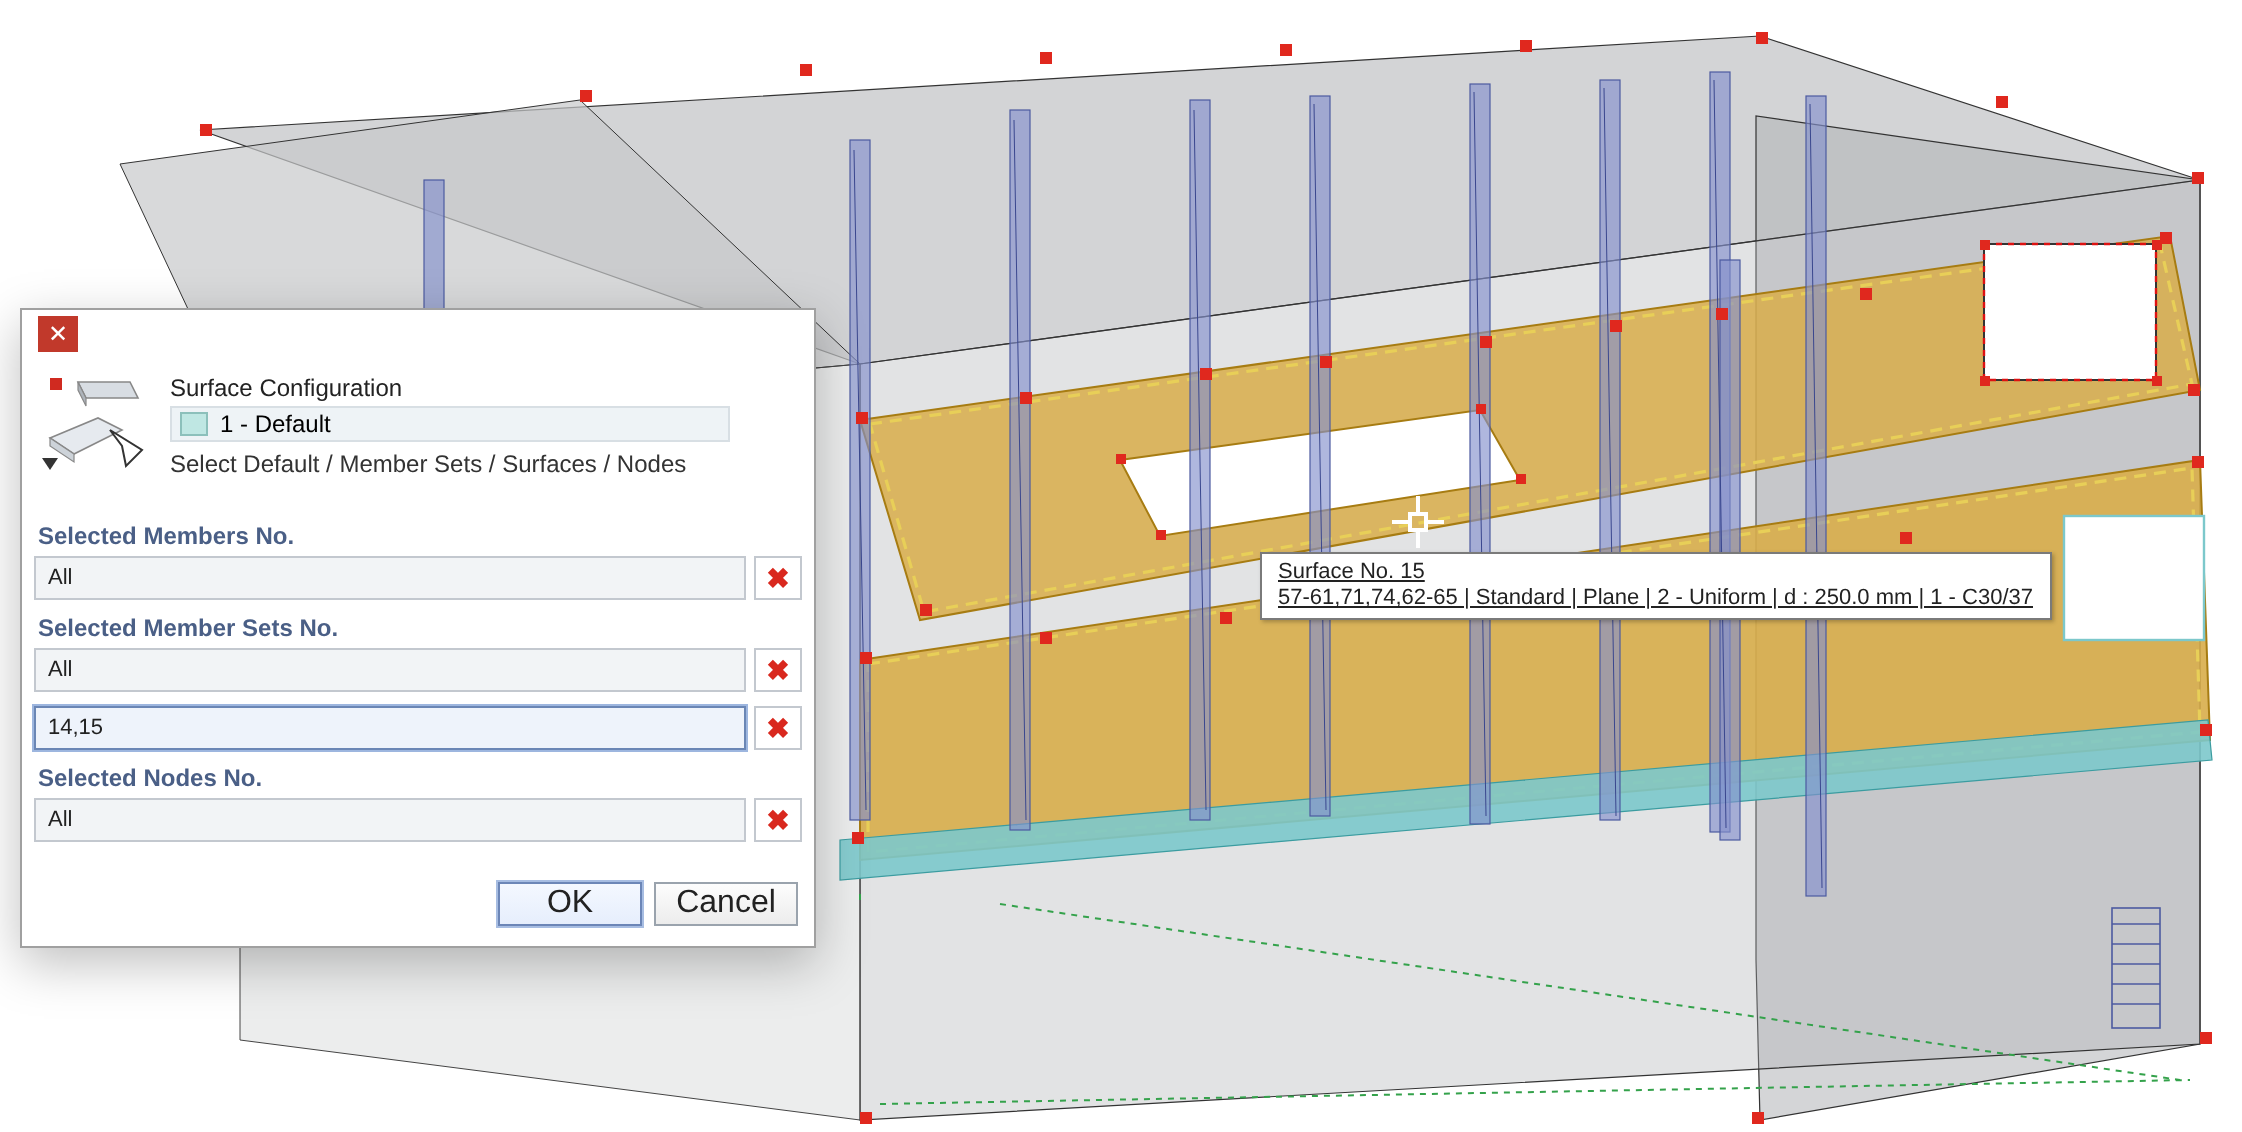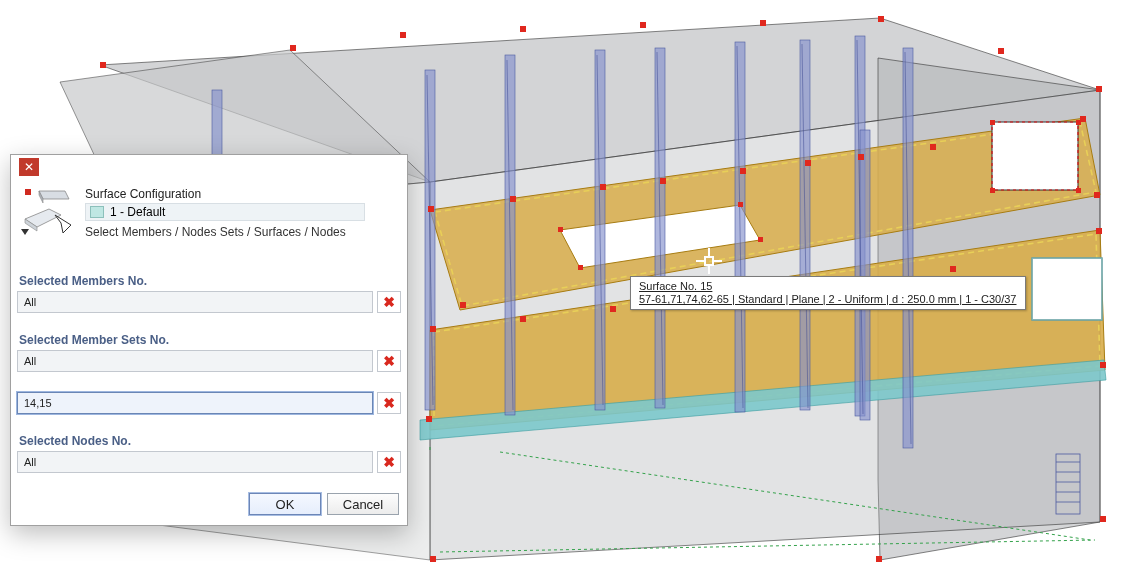--- a/index.html
+++ b/index.html
@@ -70,21 +70,21 @@
     width: 280px;
   }
   .default-swatch {
     width: 14px; height: 12px;
     background: #bfe7e3;
     border: 1px solid #8cc0bb;
   }
   .select-hint { color: #333; }
 
   .sections { padding: 4px 6px 10px 6px; }
-  .section { margin-top: 20px; }
+  .section { margin-top: 7px; }
   .section-label {
     color: #4a5f86;
     font-weight: 600;
     margin: 0 0 3px 2px;
   }
   .section-row {
     display: flex; align-items: stretch; gap: 0;
   }
   .section-input {
     flex: 1 1 auto;
@@ -117,21 +117,21 @@
     display: flex; justify-content: flex-end;
     gap: 6px;
     padding: 10px 8px 10px 8px;
   }
   .btn {
     min-width: 72px;
     height: 22px;
     border: 1px solid #9aa3ad;
     background: linear-gradient(#fdfdfd, #ececec);
     color: #222;
-    font-size: 13px;
+    font-size: 16px;
     cursor: pointer;
   }
   .btn.primary {
     border-color: #6c86b7;
     background: linear-gradient(#f4f8ff, #e6eefc);
     outline: 1px solid #a7bde2;
   }
 
   
   .scene {
@@ -322,21 +322,21 @@
           <polygon points="36,30 52,40 44,48 42,38" fill="#fff" stroke="#333" stroke-width="1"></polygon>
           <polygon points="2,44 10,44 6,50" fill="#333"></polygon>
         </svg>
       </div>
       <div class="header-text">
         <div class="ucfg">Surface Configuration</div>
         <div class="default-row">
           <div class="default-swatch"></div>
           <span>1 - Default</span>
         </div>
-        <div class="select-hint">Select Members / Nodes Sets / Surfaces / Nodes</div>
+        <div class="select-hint">Select Default / Member Sets / Surfaces / Nodes</div>
       </div>
     </div>
 
     <div class="sections">
       <div class="section">
         <div class="section-label">Selected Members No.</div>
         <div class="section-row">
           <input class="section-input" value="All" style="">
           <div class="clear-btn">
             <span>✖</span>

